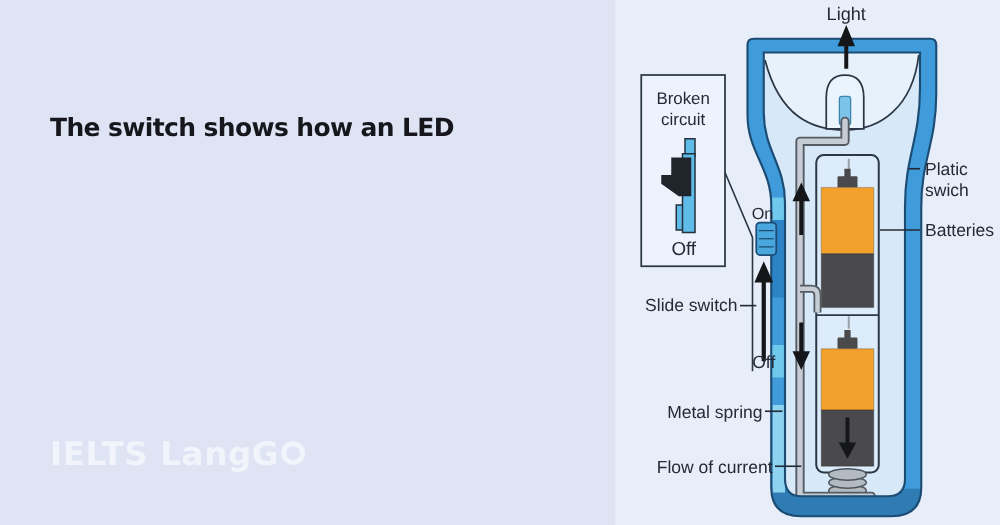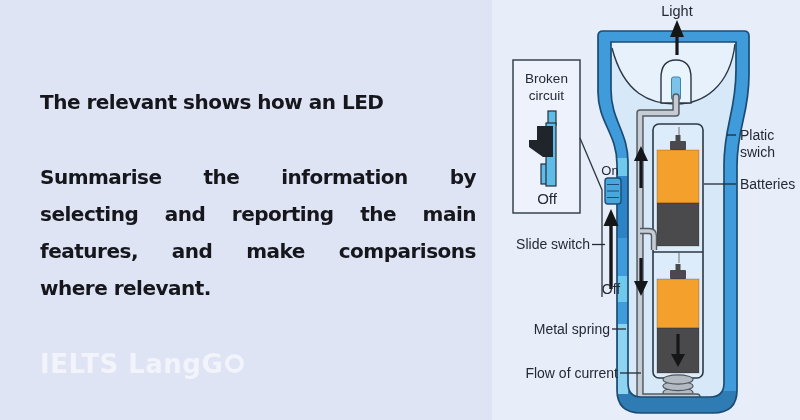--- a/index.html
+++ b/index.html
@@ -22,27 +22,21 @@
 </style>
 </head>
 <body>
 
 <div id="canvas">
 
   <div id="diagram-panel"></div>
 
   <div id="task-text">
     <div>
-      <div class="tline">The relevant shows how an LED</div>
-    </div>
-    <div id="task-p2">
-      <div class="jline">Summarise the information by</div>
-      <div class="jline">selecting and reporting the main</div>
-      <div class="jline">features, and make comparisons</div>
-      <div class="tline">where relevant.</div>
+      <div class="tline">The switch shows how an LED</div>
     </div>
   </div>
 
   <div id="logo"><span>IELTS LangG</span><span class="logo-ring"></span></div>
 
   <svg id="diagram-svg" width="320" height="420" viewBox="480 0 320 420">
     <defs>
       <clipPath id="wallClip" clip-rule="evenodd">
         <path clip-rule="evenodd" fill-rule="evenodd" d="M598,36 Q598,31 603,31 L744,31 Q749,31 749,36 L749,75 C749,115 737,127 737,166 L737,390 Q737,413 713,413 L641,413 Q617,413 617,390 L617,164 C617,134 598,122 598,92 Z
                  M611,42 L736,42 L736,70 C736,112 724,125 724,165 L724,383 Q724,397 710,397 L641,397 Q628,397 628,383 L628,162 C628,132 611,120 611,90 Z"></path>

